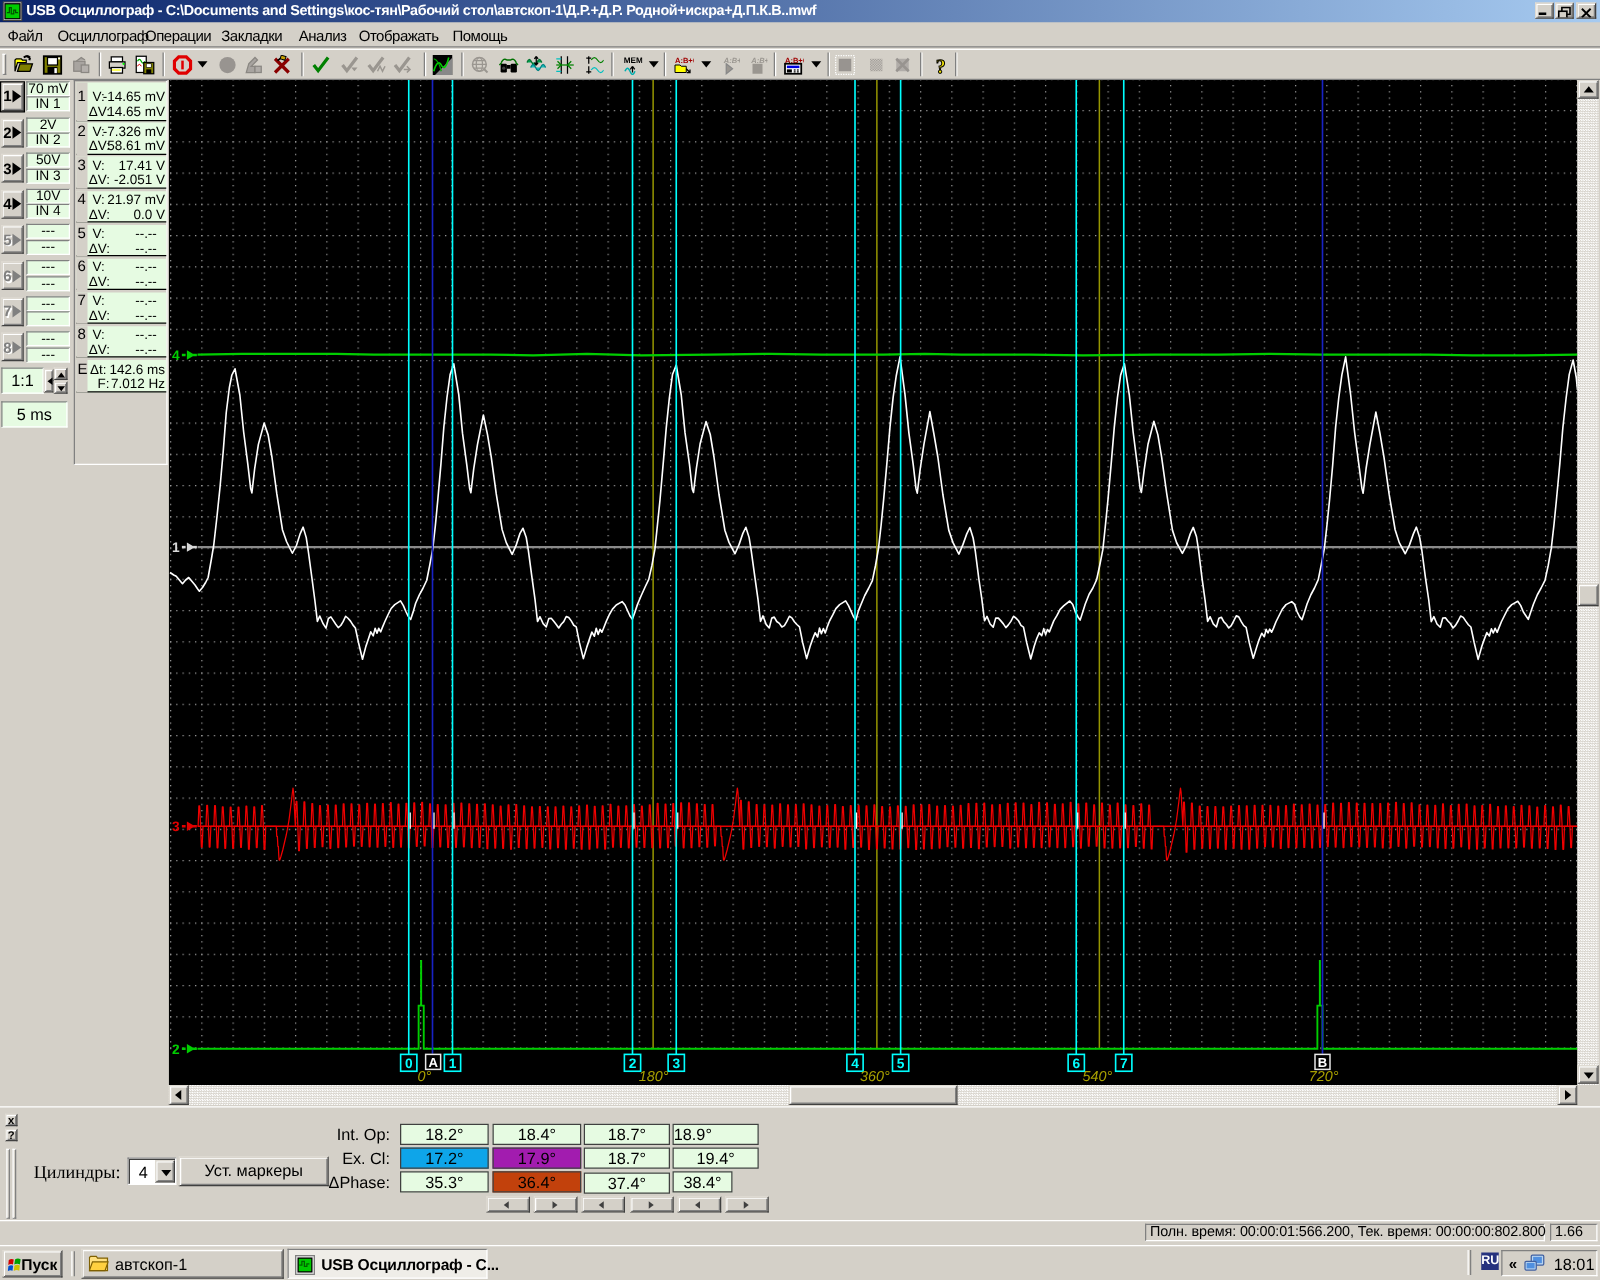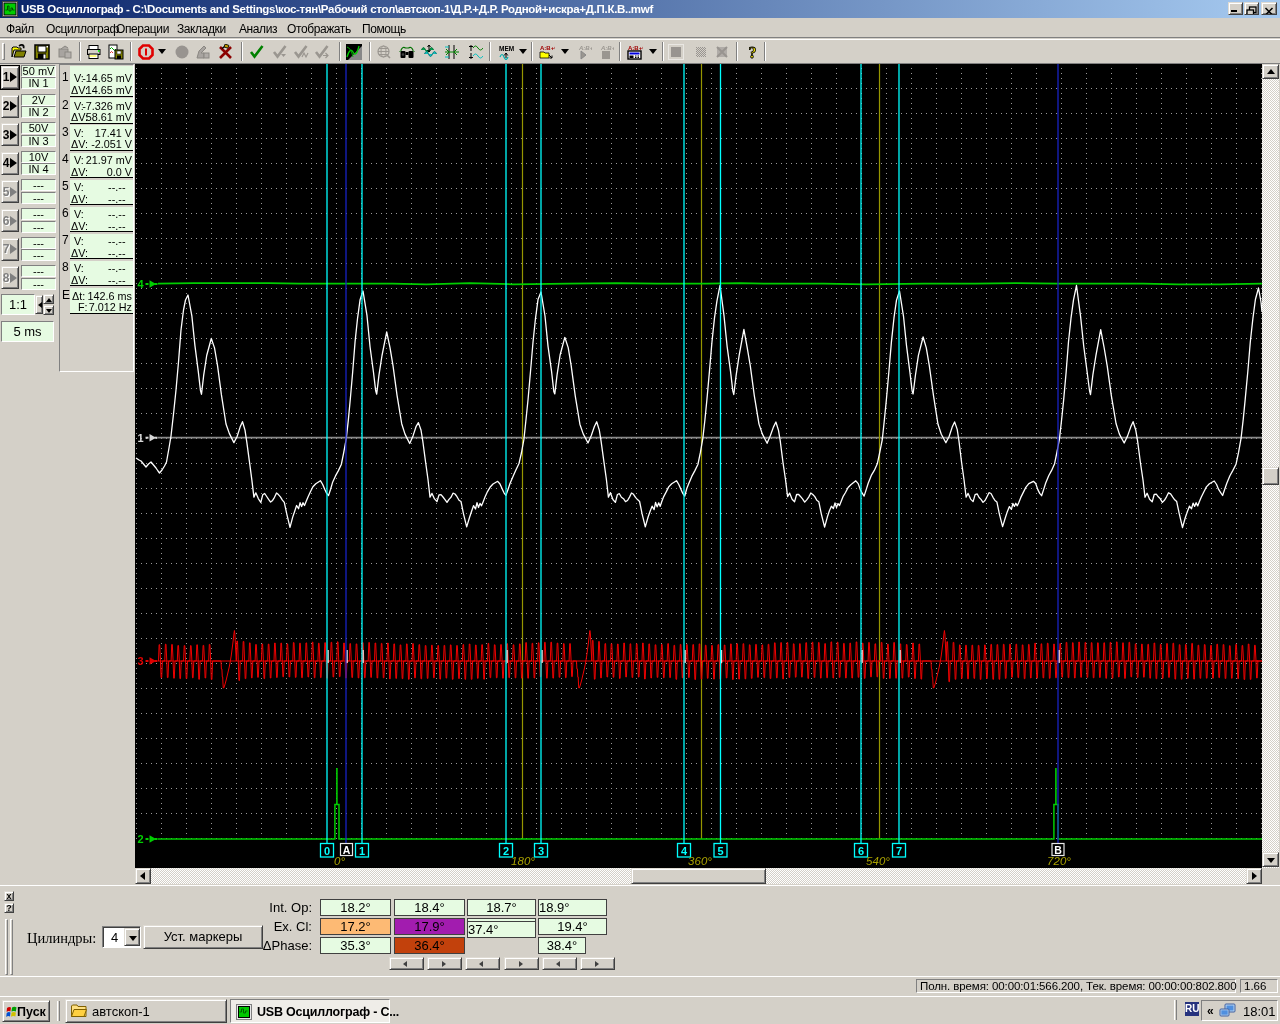--- a/index.html
+++ b/index.html
@@ -212,21 +212,21 @@
 <div class="abs" style="left:736px;top:42px;width:2px;height:19px;border-left:1px solid #808080;border-right:1px solid #fff"></div>
 <div class="abs" style="left:745px;top:44px;width:16px;height:16px"><svg width="16" height="16" viewBox="0 0 16 16">
       <text x="3.5" y="14" font-size="16" font-weight="bold" fill="#f0e000" stroke="#000" stroke-width="0.8" font-family="Liberation Serif">?</text>
     </svg></div>
 <div class="abs" style="left:764px;top:42px;width:2px;height:19px;border-left:1px solid #808080;border-right:1px solid #fff"></div>
 <div class="abs" style="left:0;top:64px;width:135px;height:821px;background:#d4d0c8"></div>
 <div class="abs raised2" style="left:1px;top:65.9px;width:18px;height:23px;outline:1px solid #000;display:flex;align-items:center;justify-content:center;font-size:12px">
     <b>1</b>
     <span style="display:inline-block;width:0;height:0;border-top:5px solid transparent;border-bottom:5px solid transparent;border-left:7px solid #000;margin-left:1px"></span>
   </div>
-<div class="abs field" style="left:21px;top:64.9px;width:35px;height:12px;font-size:11px;text-align:center;line-height:10px;white-space:nowrap">50 mV</div>
+<div class="abs field" style="left:21px;top:64.9px;width:35px;height:12px;font-size:11px;text-align:center;line-height:10px;white-space:nowrap">70 mV</div>
 <div class="abs field" style="left:21px;top:77.4px;width:35px;height:12px;font-size:11px;text-align:center;line-height:10px;white-space:nowrap">IN 1</div>
 <div class="abs raised2" style="left:1px;top:94.5px;width:18px;height:23px;display:flex;align-items:center;justify-content:center;font-size:12px">
     <b>2</b>
     <span style="display:inline-block;width:0;height:0;border-top:5px solid transparent;border-bottom:5px solid transparent;border-left:7px solid #000;margin-left:1px"></span>
   </div>
 <div class="abs field" style="left:21px;top:93.5px;width:35px;height:12px;font-size:11px;text-align:center;line-height:10px;white-space:nowrap">2V</div>
 <div class="abs field" style="left:21px;top:106.0px;width:35px;height:12px;font-size:11px;text-align:center;line-height:10px;white-space:nowrap">IN 2</div>
 <div class="abs raised2" style="left:1px;top:123.2px;width:18px;height:23px;display:flex;align-items:center;justify-content:center;font-size:12px">
     <b>3</b>
     <span style="display:inline-block;width:0;height:0;border-top:5px solid transparent;border-bottom:5px solid transparent;border-left:7px solid #000;margin-left:1px"></span>
@@ -466,28 +466,28 @@
         <div class="tri-d abs" style="left:4px;top:7px"></div>
       </div>
     </div>
     <div class="abs raised2" style="left:143px;top:39px;width:120px;height:24px;text-align:center;font-size:13px;line-height:22px">Уст. маркеры</div>
     <div class="abs" style="left:232px;top:14px;width:80px;text-align:right;font-size:13px">Int. Op:</div>
     <div class="abs" style="left:320px;top:13px;width:71px;height:17px;background:#e6fbe2;border:1px solid #404040;text-align:center;font-size:13px;line-height:16px">18.2°</div>
     <div class="abs" style="left:394px;top:13px;width:71px;height:17px;background:#e6fbe2;border:1px solid #404040;text-align:center;font-size:13px;line-height:16px">18.4°</div>
     <div class="abs" style="left:467px;top:13px;width:69px;height:17px;background:#e6fbe2;border:1px solid #404040;text-align:center;font-size:13px;line-height:16px">18.7°</div>
     <div class="abs" style="left:538px;top:13px;width:69px;height:17px;background:#e6fbe2;border:1px solid #404040;text-align:left;font-size:13px;line-height:16px">18.9°</div>
     <div class="abs" style="left:232px;top:33px;width:80px;text-align:right;font-size:13px">Ex. Cl:</div>
-    <div class="abs" style="left:320px;top:32px;width:71px;height:17px;background:#fdba74;border:1px solid #404040;text-align:center;font-size:13px;line-height:16px">17.2°</div>
+    <div class="abs" style="left:320px;top:32px;width:71px;height:17px;background:#0ea5e9;border:1px solid #404040;text-align:center;font-size:13px;line-height:16px">17.2°</div>
     <div class="abs" style="left:394px;top:32px;width:71px;height:17px;background:#a21caf;border:1px solid #404040;text-align:center;font-size:13px;line-height:16px">17.9°</div>
     <div class="abs" style="left:467px;top:32px;width:69px;height:17px;background:#e6fbe2;border:1px solid #404040;text-align:center;font-size:13px;line-height:16px">18.7°</div>
     <div class="abs" style="left:538px;top:32px;width:69px;height:17px;background:#e6fbe2;border:1px solid #404040;text-align:center;font-size:13px;line-height:16px">19.4°</div>
     <div class="abs" style="left:232px;top:52px;width:80px;text-align:right;font-size:13px">ΔPhase:</div>
     <div class="abs" style="left:320px;top:51px;width:71px;height:17px;background:#e6fbe2;border:1px solid #404040;text-align:center;font-size:13px;line-height:16px">35.3°</div>
     <div class="abs" style="left:394px;top:51px;width:71px;height:17px;background:#c2410c;border:1px solid #404040;text-align:center;font-size:13px;line-height:16px">36.4°</div>
-    <div class="abs" style="left:467px;top:35px;width:69px;height:17px;background:#e6fbe2;border:1px solid #404040;text-align:left;font-size:13px;line-height:16px">37.4°</div>
+    <div class="abs" style="left:467px;top:52px;width:69px;height:17px;background:#e6fbe2;border:1px solid #404040;text-align:center;font-size:13px;line-height:16px">37.4°</div>
     <div class="abs" style="left:538px;top:51px;width:48px;height:17px;background:#e6fbe2;border:1px solid #404040;text-align:center;font-size:13px;line-height:16px">38.4°</div>
     <div class="abs raised2" style="left:389px;top:71px;width:35px;height:13px">
       <div class="tri-l abs" style="left:13px;top:3px;border-right-color:#404040;border-top-width:3px;border-bottom-width:3px;border-right-width:4px"></div>
     </div>
     <div class="abs raised2" style="left:427px;top:71px;width:35px;height:13px">
       <div class="tri-r abs" style="left:14px;top:3px;border-left-color:#404040;border-top-width:3px;border-bottom-width:3px;border-left-width:4px"></div>
     </div>
     <div class="abs raised2" style="left:465px;top:71px;width:35px;height:13px">
       <div class="tri-l abs" style="left:13px;top:3px;border-right-color:#404040;border-top-width:3px;border-bottom-width:3px;border-right-width:4px"></div>
     </div>

